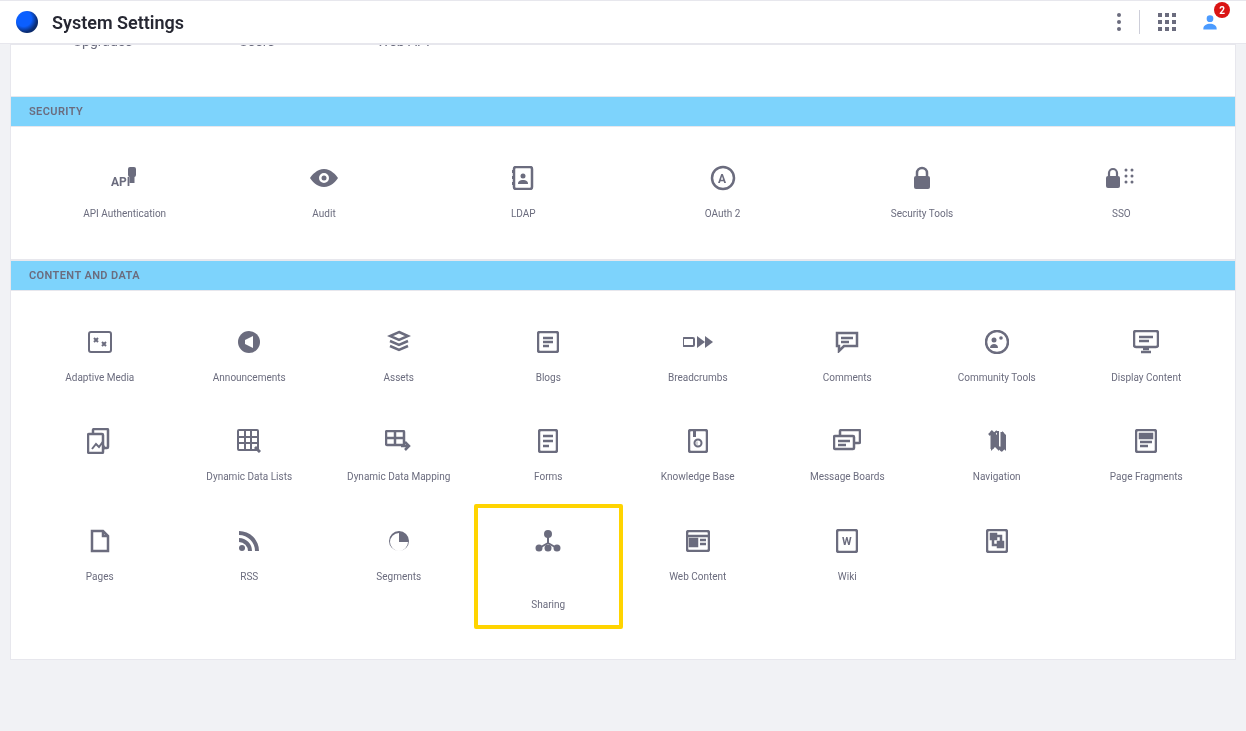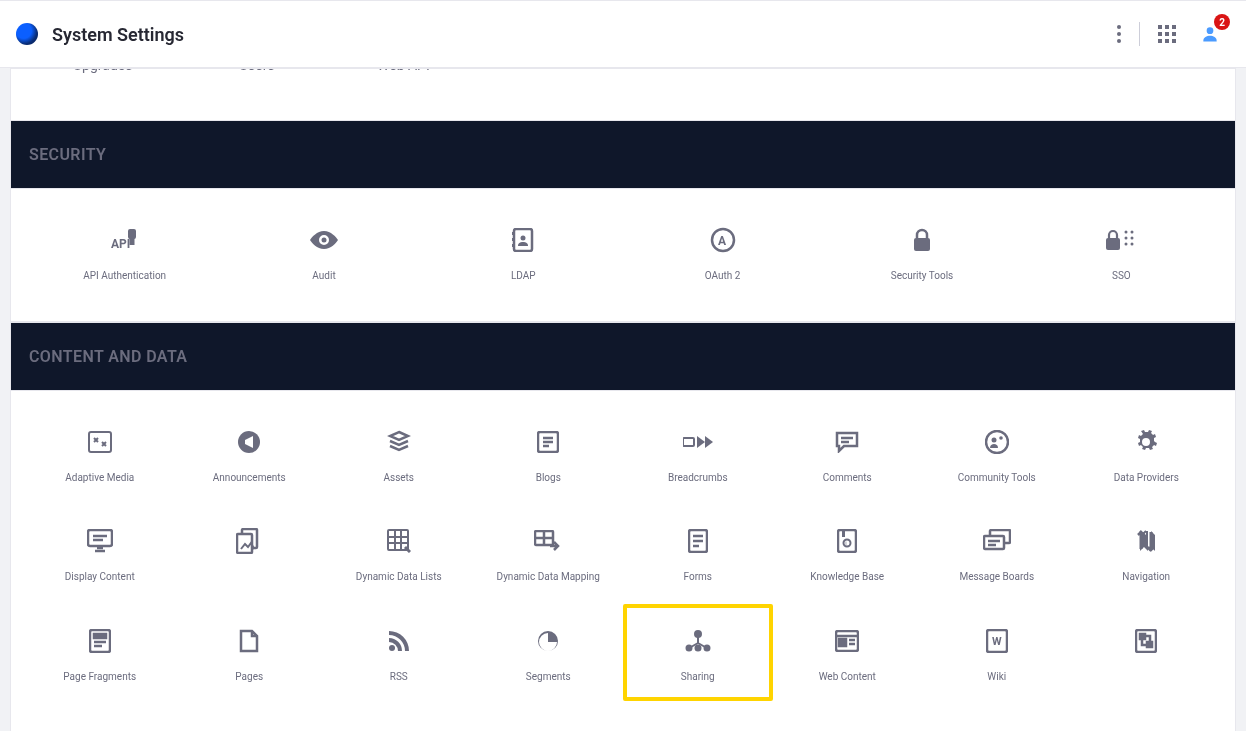--- a/index.html
+++ b/index.html
@@ -5,21 +5,21 @@
   * { box-sizing: border-box; }
   html, body { margin:0; padding:0; height:100%; }
   body {
     font-family: -apple-system, BlinkMacSystemFont, "Segoe UI", Roboto, Helvetica, Arial, sans-serif;
     background:#f1f2f5;
     color:#272833;
     width:1246px;
     overflow:hidden;
   }
   .topbar {
-    height:68px;
+    height:44px;
     background:#fff;
     border-top:1px solid #e7e7ed;
     border-bottom:1px solid #e7e7ed;
     display:flex; align-items:center;
     padding:0 20px 0 16px;
   }
   .logo { width:22px; height:22px; border-radius:50%;
     background: radial-gradient(circle at 35% 35%, #0b5fff 0%, #0b5fff 38%, #0a2e78 65%, #061b45 100%);
     margin-right:14px;
   }
@@ -40,34 +40,34 @@
     display:flex; align-items:center; justify-content:center; padding:0 3px;
   }
 
   .content { padding:0 10px 30px 10px; }
   .prev-row { background:#fff; border:1px solid #e7e7ed; border-bottom:none;
     height: 52px; overflow:hidden; position:relative; color:#6b6c7e; font-size:14px;
   }
   .prev-row .ghost { position:absolute; top:-12px; }
 
   .section-head {
-    background:#0f172a; border:1px solid #e7e7ed; padding:24px 18px;
-    font-size:16px; letter-spacing:0.4px; color:#6b6c7e; font-weight:600;
+    background:#7dd3fc; border:1px solid #e7e7ed; padding:8px 18px;
+    font-size:11px; letter-spacing:0.4px; color:#6b6c7e; font-weight:600;
   }
   .card-body { background:#fff; border:1px solid #e7e7ed; border-top:none; padding:24px 14px 30px 14px; }
 
   .row6 { display:grid; grid-template-columns: repeat(6, 1fr); gap:10px 0; }
   .row8 { display:grid; grid-template-columns: repeat(8, 1fr); gap:22px 0; }
   .card {
     display:flex; flex-direction:column; align-items:center; justify-content:flex-start;
     text-align:center; padding:8px 10px; cursor:pointer; border-radius:4px;
   }
   .card .ic { height:38px; display:flex; align-items:center; justify-content:center; color:#000000; }
   .card .lbl { font-size:10px; color:#6b6c7e; margin-top:10px; line-height:1.35; }
-  .highlight { border:4px solid #ffd400; border-radius:2px; padding:14px 22px; margin-top:-10px; }
+  .highlight { border:4px solid #ffd400; border-radius:2px; padding:14px 22px; margin-top:-10px;gap:28px; }
   svg { display:block; }
 </style>
 </head>
 <body>
 
 <div class="topbar">
   <div class="logo"></div>
   <div class="page-title">System Settings</div>
   <div class="topbar-spacer"></div>
   <div class="topbar-right">
@@ -248,28 +248,20 @@
               <circle cx="12" cy="12" r="11" fill="none" stroke="#6b6c7e" stroke-width="2.5"></circle>
               <circle cx="9" cy="10" r="2.5"></circle>
               <path d="M5 18c0-3 2-4 4-4s4 1 4 4" fill="#6b6c7e"></path>
               <circle cx="16" cy="8" r="1.8"></circle>
             </svg>
           </div>
           <div class="lbl">Community Tools</div>
         </div>
         <div class="card">
           <div class="ic">
-            <svg width="24" height="24" viewBox="0 0 24 24" fill="#6b6c7e">
-              <path d="M12 8a4 4 0 100 8 4 4 0 000-8zm9 4l2 1-1 3-2-1a9 9 0 01-2 2l1 2-3 1-1-2h-3l-1 2-3-1 1-2a9 9 0 01-2-2l-2 1-1-3 2-1v-3l-2-1 1-3 2 1a9 9 0 012-2L7 1l3-1 1 2h3l1-2 3 1-1 2a9 9 0 012 2l2-1 1 3-2 1v3z"></path>
-            </svg>
-          </div>
-          <div class="lbl">Data Providers</div>
-        </div>
-        <div class="card">
-          <div class="ic">
             <svg width="26" height="24" viewBox="0 0 26 24" fill="none" stroke="#6b6c7e" stroke-width="2.5">
               <rect x="1" y="1" width="24" height="16" rx="2"></rect>
               <line x1="6" y1="7" x2="20" y2="7"></line>
               <line x1="6" y1="11" x2="16" y2="11"></line>
               <line x1="10" y1="19" x2="16" y2="19"></line>
               <line x1="8" y1="22" x2="18" y2="22"></line>
             </svg>
           </div>
           <div class="lbl">Display Content</div>
         </div>

